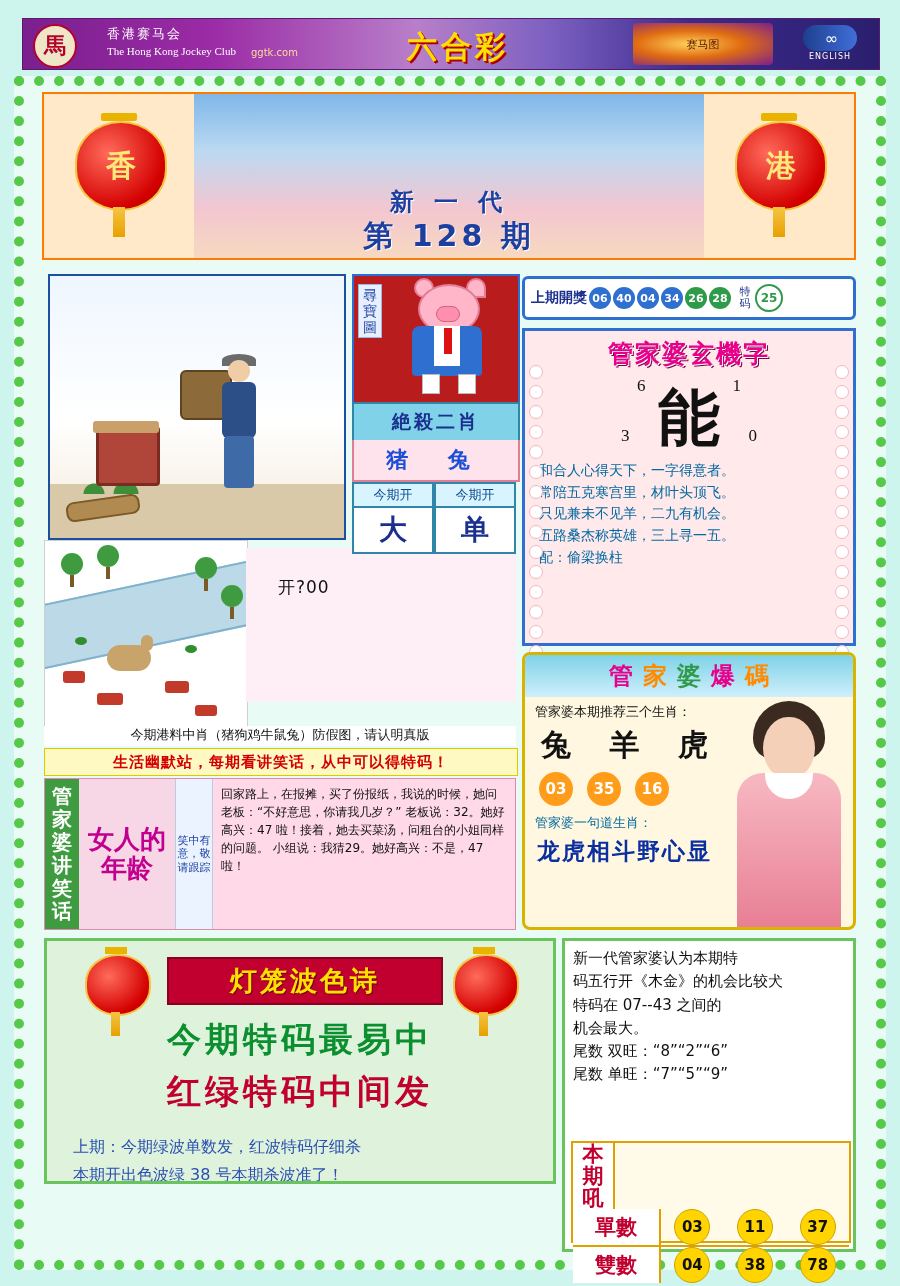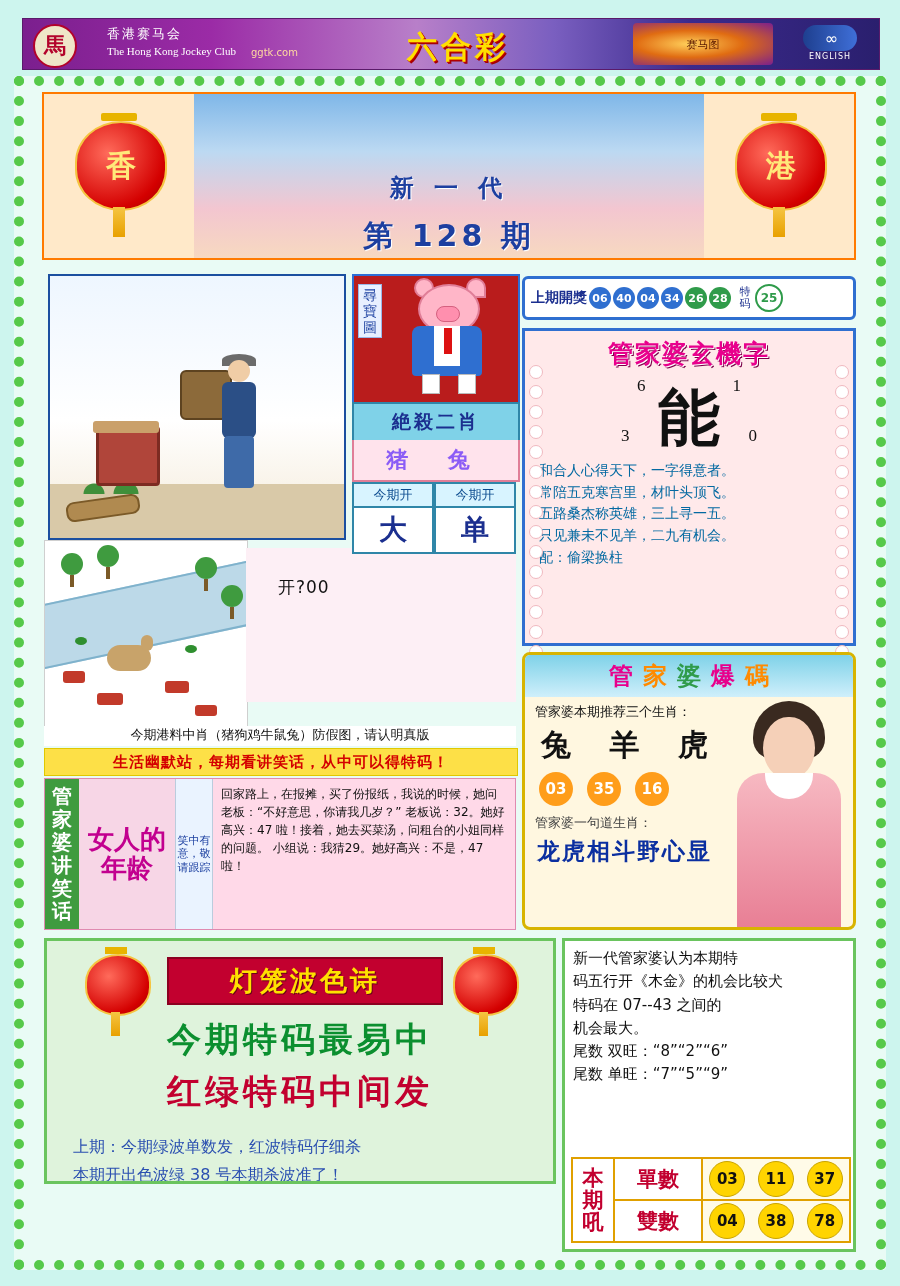--- a/index.html
+++ b/index.html
@@ -53,21 +53,21 @@
      background:radial-gradient(ellipse at 35% 35%,#ff6b5b,#d40000 70%,#9c0000);
      border:2px solid #f5c542;display:flex;align-items:center;justify-content:center;}
   .lantern .body span{color:#ffe97a;font-size:30px;font-weight:bold;}
   .lantern .tassel{position:absolute;left:42px;top:94px;width:12px;height:30px;
      background:linear-gradient(#f5c542,#e8a000);}
   .sky{flex:1;background:linear-gradient(#7fb7e8 0%,#bcd9f2 35%,#f3c6d0 70%,#f7d9c0 100%);
      position:relative;overflow:hidden;}
   .sky .gjp{position:absolute;left:50%;top:16px;transform:translateX(-50%);
      font-size:60px;font-weight:bold;color:#e8002a;letter-spacing:14px;
      text-shadow:2px 2px 0 #fff,4px 4px 0 #8b0018;font-family:"DejaVu Sans",sans-serif;white-space:nowrap;}
-  .sky .xyd{position:absolute;left:50%;top:78px;transform:translateX(-50%);
+  .sky .xyd{position:absolute;left:50%;top:92px;transform:translateX(-50%);
      font-size:24px;font-weight:bold;color:#1d3fa0;letter-spacing:6px;text-shadow:1px 1px 0 #fff;}
   .sky .issue{position:absolute;left:50%;top:122px;transform:translateX(-50%);
      font-size:30px;font-weight:bold;color:#1d3fa0;letter-spacing:4px;text-shadow:1px 1px 0 #fff;white-space:nowrap;}
 
   
   .pic1{position:absolute;left:48px;top:274px;width:294px;height:262px;border:2px solid #1b4fa0;
     background:linear-gradient(#eef6ff 0%,#ffffff 55%,#f4ead8 100%);overflow:hidden;}
   .pic1 .ground{position:absolute;left:0;bottom:0;width:100%;height:54px;background:#d9c9a8;}
   .pic1 .well{position:absolute;left:46px;bottom:52px;width:58px;height:54px;background:#b0453a;
      border:3px solid #7d2b22;border-radius:4px;}
@@ -116,21 +116,21 @@
   .pig .suit{position:absolute;left:24px;top:44px;width:70px;height:50px;background:#2f6fd0;border-radius:8px 8px 4px 4px;}
   .pig .shirt{position:absolute;left:46px;top:44px;width:26px;height:40px;background:#fff;}
   .pig .tie{position:absolute;left:56px;top:46px;width:8px;height:26px;background:#d11;}
   .pig .leg{position:absolute;top:92px;width:16px;height:18px;background:#fff;border:1px solid #bbb;}
 
   .juesha{position:absolute;left:0;top:128px;width:164px;height:36px;background:#7fd2e8;
     border:2px solid #2f86a8;display:flex;align-items:center;justify-content:center;}
   .juesha span{font-size:19px;font-weight:bold;color:#1b2f8f;letter-spacing:3px;}
   .zhutu{position:absolute;left:0;top:166px;width:164px;height:40px;background:#ffe3ec;
     border:2px solid #e07e98;border-top:none;display:flex;align-items:center;justify-content:center;}
-  .zhutu span{font-size:22px;font-weight:bold;color:#8b5cf6;letter-spacing:16px;}
+  .zhutu span{font-size:22px;font-weight:bold;color:#1d4ed8;letter-spacing:16px;}
   .jq-head{position:absolute;left:0;top:208px;width:164px;height:26px;display:flex;}
   .jq-head div{flex:1;border:2px solid #2f86a8;background:#d8f4ff;font-size:13px;color:#0b4b8f;
      display:flex;align-items:center;justify-content:center;}
   .jq-body{position:absolute;left:0;top:234px;width:164px;height:46px;display:flex;}
   .jq-body div{flex:1;border:2px solid #2f86a8;border-top:none;background:#fff;font-size:28px;
      font-weight:bold;color:#1b2f8f;display:flex;align-items:center;justify-content:center;}
 
   
   .drawbar{position:absolute;left:522px;top:276px;width:334px;height:44px;background:#fff;
     border:3px solid #2f6fd0;border-radius:6px;display:flex;align-items:center;padding:0 6px;box-sizing:border-box;}
@@ -154,21 +154,21 @@
   .xuanji .n{position:absolute;font-size:17px;color:#111;font-family:"Liberation Serif",serif;}
   .xuanji .poem{margin:2px 14px 0 14px;font-size:14px;color:#0369a1;line-height:1.55;
     font-family:"DejaVu Serif","Liberation Serif",serif;}
   .xuanji .poem div{white-space:nowrap;}
   .dots{position:absolute;top:34px;bottom:8px;width:14px;}
   .dots i{display:block;width:12px;height:12px;border-radius:50%;background:#fff;border:1px solid #f0b9c0;margin-bottom:6px;}
 
   
   .caption{position:absolute;left:44px;top:726px;width:472px;height:20px;text-align:center;
     font-size:13px;color:#111;background:#fff;}
-  .humor{position:absolute;left:44px;top:748px;width:472px;height:26px;background:#fde047;
+  .humor{position:absolute;left:44px;top:748px;width:472px;height:26px;background:#fef9c3;
     border:1px solid #e0c800;display:flex;align-items:center;justify-content:center;}
   .humor span{font-size:15px;font-weight:bold;color:#d40000;letter-spacing:1px;}
 
   
   .joke{position:absolute;left:44px;top:778px;width:472px;height:152px;background:#ffd9e8;
     border:1px solid #e08ab0;display:flex;box-sizing:border-box;}
   .joke .vband{width:34px;background:#3f9b3f;color:#ffffff;font-size:20px;font-weight:bold;
     display:flex;align-items:center;justify-content:center;text-align:center;line-height:1.15;padding:4px 0;}
   .joke .vtitle{width:96px;background:#f7d6e6;display:flex;align-items:center;justify-content:center;
     font-size:26px;font-weight:bold;color:#c2008f;text-align:center;line-height:1.1;}
@@ -180,21 +180,21 @@
   .baoma{position:absolute;left:522px;top:652px;width:334px;height:278px;background:#fff7e0;
     border:3px solid #d8b400;border-radius:8px;box-sizing:border-box;overflow:hidden;}
   .baoma .banner{height:42px;background:linear-gradient(#7fd2e8,#cfeffb);display:flex;align-items:center;
     justify-content:center;gap:6px;}
   .baoma .banner b{font-size:24px;font-weight:bold;padding:0 2px;}
   .baoma .line1{margin:6px 0 0 10px;font-size:13px;color:#111;}
   .baoma .zodiacs{margin:4px 0 0 16px;font-size:30px;font-weight:bold;color:#111;letter-spacing:14px;}
   .baoma .nums{margin:6px 0 0 14px;display:flex;gap:14px;}
   .baoma .num{width:34px;height:34px;border-radius:50%;background:#ff9d1a;color:#fff;font-size:15px;
     font-weight:bold;display:flex;align-items:center;justify-content:center;}
-  .baoma .line2{margin:8px 0 0 10px;font-size:13px;color:#404040;}
+  .baoma .line2{margin:8px 0 0 10px;font-size:13px;color:#0369a1;}
   .baoma .phrase{margin:4px 0 0 12px;font-size:23px;font-weight:bold;color:#0b2fa0;letter-spacing:2px;}
   .baoma .lady{position:absolute;right:6px;top:46px;width:116px;height:226px;}
   .lady .hair{position:absolute;left:22px;top:0;width:72px;height:58px;border-radius:36px 36px 20px 20px;background:#3a2a20;}
   .lady .face{position:absolute;left:32px;top:16px;width:52px;height:62px;border-radius:26px/32px;background:#f5d0b8;}
   .lady .body{position:absolute;left:6px;top:72px;width:104px;height:154px;border-radius:26px 26px 0 0;
      background:linear-gradient(#f7b9c2,#e87f95);}
   .lady .collar{position:absolute;left:34px;top:72px;width:48px;height:26px;background:#fff;border-radius:0 0 24px 24px;}
 
   
   .bottomL{position:absolute;left:44px;top:938px;width:512px;height:246px;background:#dff3dc;
@@ -210,22 +210,22 @@
      background:radial-gradient(ellipse at 35% 35%,#ff6b5b,#d40000 70%,#9c0000);border:2px solid #f5c542;}
   .lanternS .tassel{position:absolute;left:28px;top:65px;width:9px;height:24px;background:linear-gradient(#f5c542,#e8a000);}
   .bottomL .big1{text-align:center;font-size:34px;font-weight:bold;color:#0b8f2f;letter-spacing:4px;margin-top:4px;}
   .bottomL .big2{text-align:center;font-size:34px;font-weight:bold;color:#c2002f;letter-spacing:4px;margin-top:6px;}
   .bottomL .txt{margin:18px 26px 0 26px;font-size:16px;color:#2a4fb0;line-height:1.75;}
 
   
   .bottomR{position:absolute;left:562px;top:938px;width:294px;height:314px;background:#fff;
     border:3px solid #6ac45e;box-sizing:border-box;padding:6px 8px;}
   .bottomR .t{font-size:15px;color:#111;line-height:1.55;}
-  .btable{position:absolute;left:6px;bottom:6px;width:280px;height:86px;display:flex;
-    border:2px solid #e0a000;box-sizing:border-box;background:#fffbe8;}
+  .btable{position:absolute;left:6px;bottom:6px;width:280px;height:102px;display:flex;
+    border:2px solid #e0a000;box-sizing:border-box;background:#fffbe8;flex-direction:column;}
   .btable .vcell{width:40px;background:#fff;border-right:2px solid #e0a000;display:flex;
     align-items:center;justify-content:center;font-size:21px;font-weight:bold;color:#c2002f;
     text-align:center;line-height:1.05;}
   .btable .rows{flex:1;display:flex;flex-direction:column;border-radius:14px;}
   .btable .row{flex:1;display:flex;align-items:center;border-bottom:2px solid #e0a000;}
   .btable .row:last-child{border-bottom:none;}
   .btable .rlbl{width:86px;border-right:2px solid #e0a000;height:100%;display:flex;align-items:center;
     justify-content:center;font-size:21px;font-weight:bold;color:#c2002f;background:#fff;}
   .btable .balls{flex:1;display:flex;align-items:center;justify-content:space-around;}
   .bball{width:34px;height:34px;border-radius:50%;background:#ffd400;border:1px solid #caa400;
@@ -405,22 +405,22 @@
     <div class="bigchar">
       <div class="n" style="left:112px;top:4px;">6</div>
       <div class="n" style="right:112px;top:4px;">1</div>
       <div class="n" style="left:96px;top:54px;">3</div>
       <div class="n" style="right:96px;top:54px;">0</div>
       <div class="c">能</div>
     </div>
     <div class="poem">
       <div>和合人心得天下，一字得意者。</div>
       <div>常陪五克寒宫里，材叶头顶飞。</div>
+      <div>只见兼未不见羊，二九有机会。</div>
       <div>五路桑杰称英雄，三上寻一五。</div>
-      <div>只见兼未不见羊，二九有机会。</div>
       <div>配：偷梁换柱</div>
     </div>
   </div>
 
   <div class="caption">今期港料中肖（猪狗鸡牛鼠兔）防假图，请认明真版</div>
   <div class="humor">
     <span>生活幽默站，每期看讲笑话，从中可以得特码！</span>
   </div>
 
   <div class="joke">

